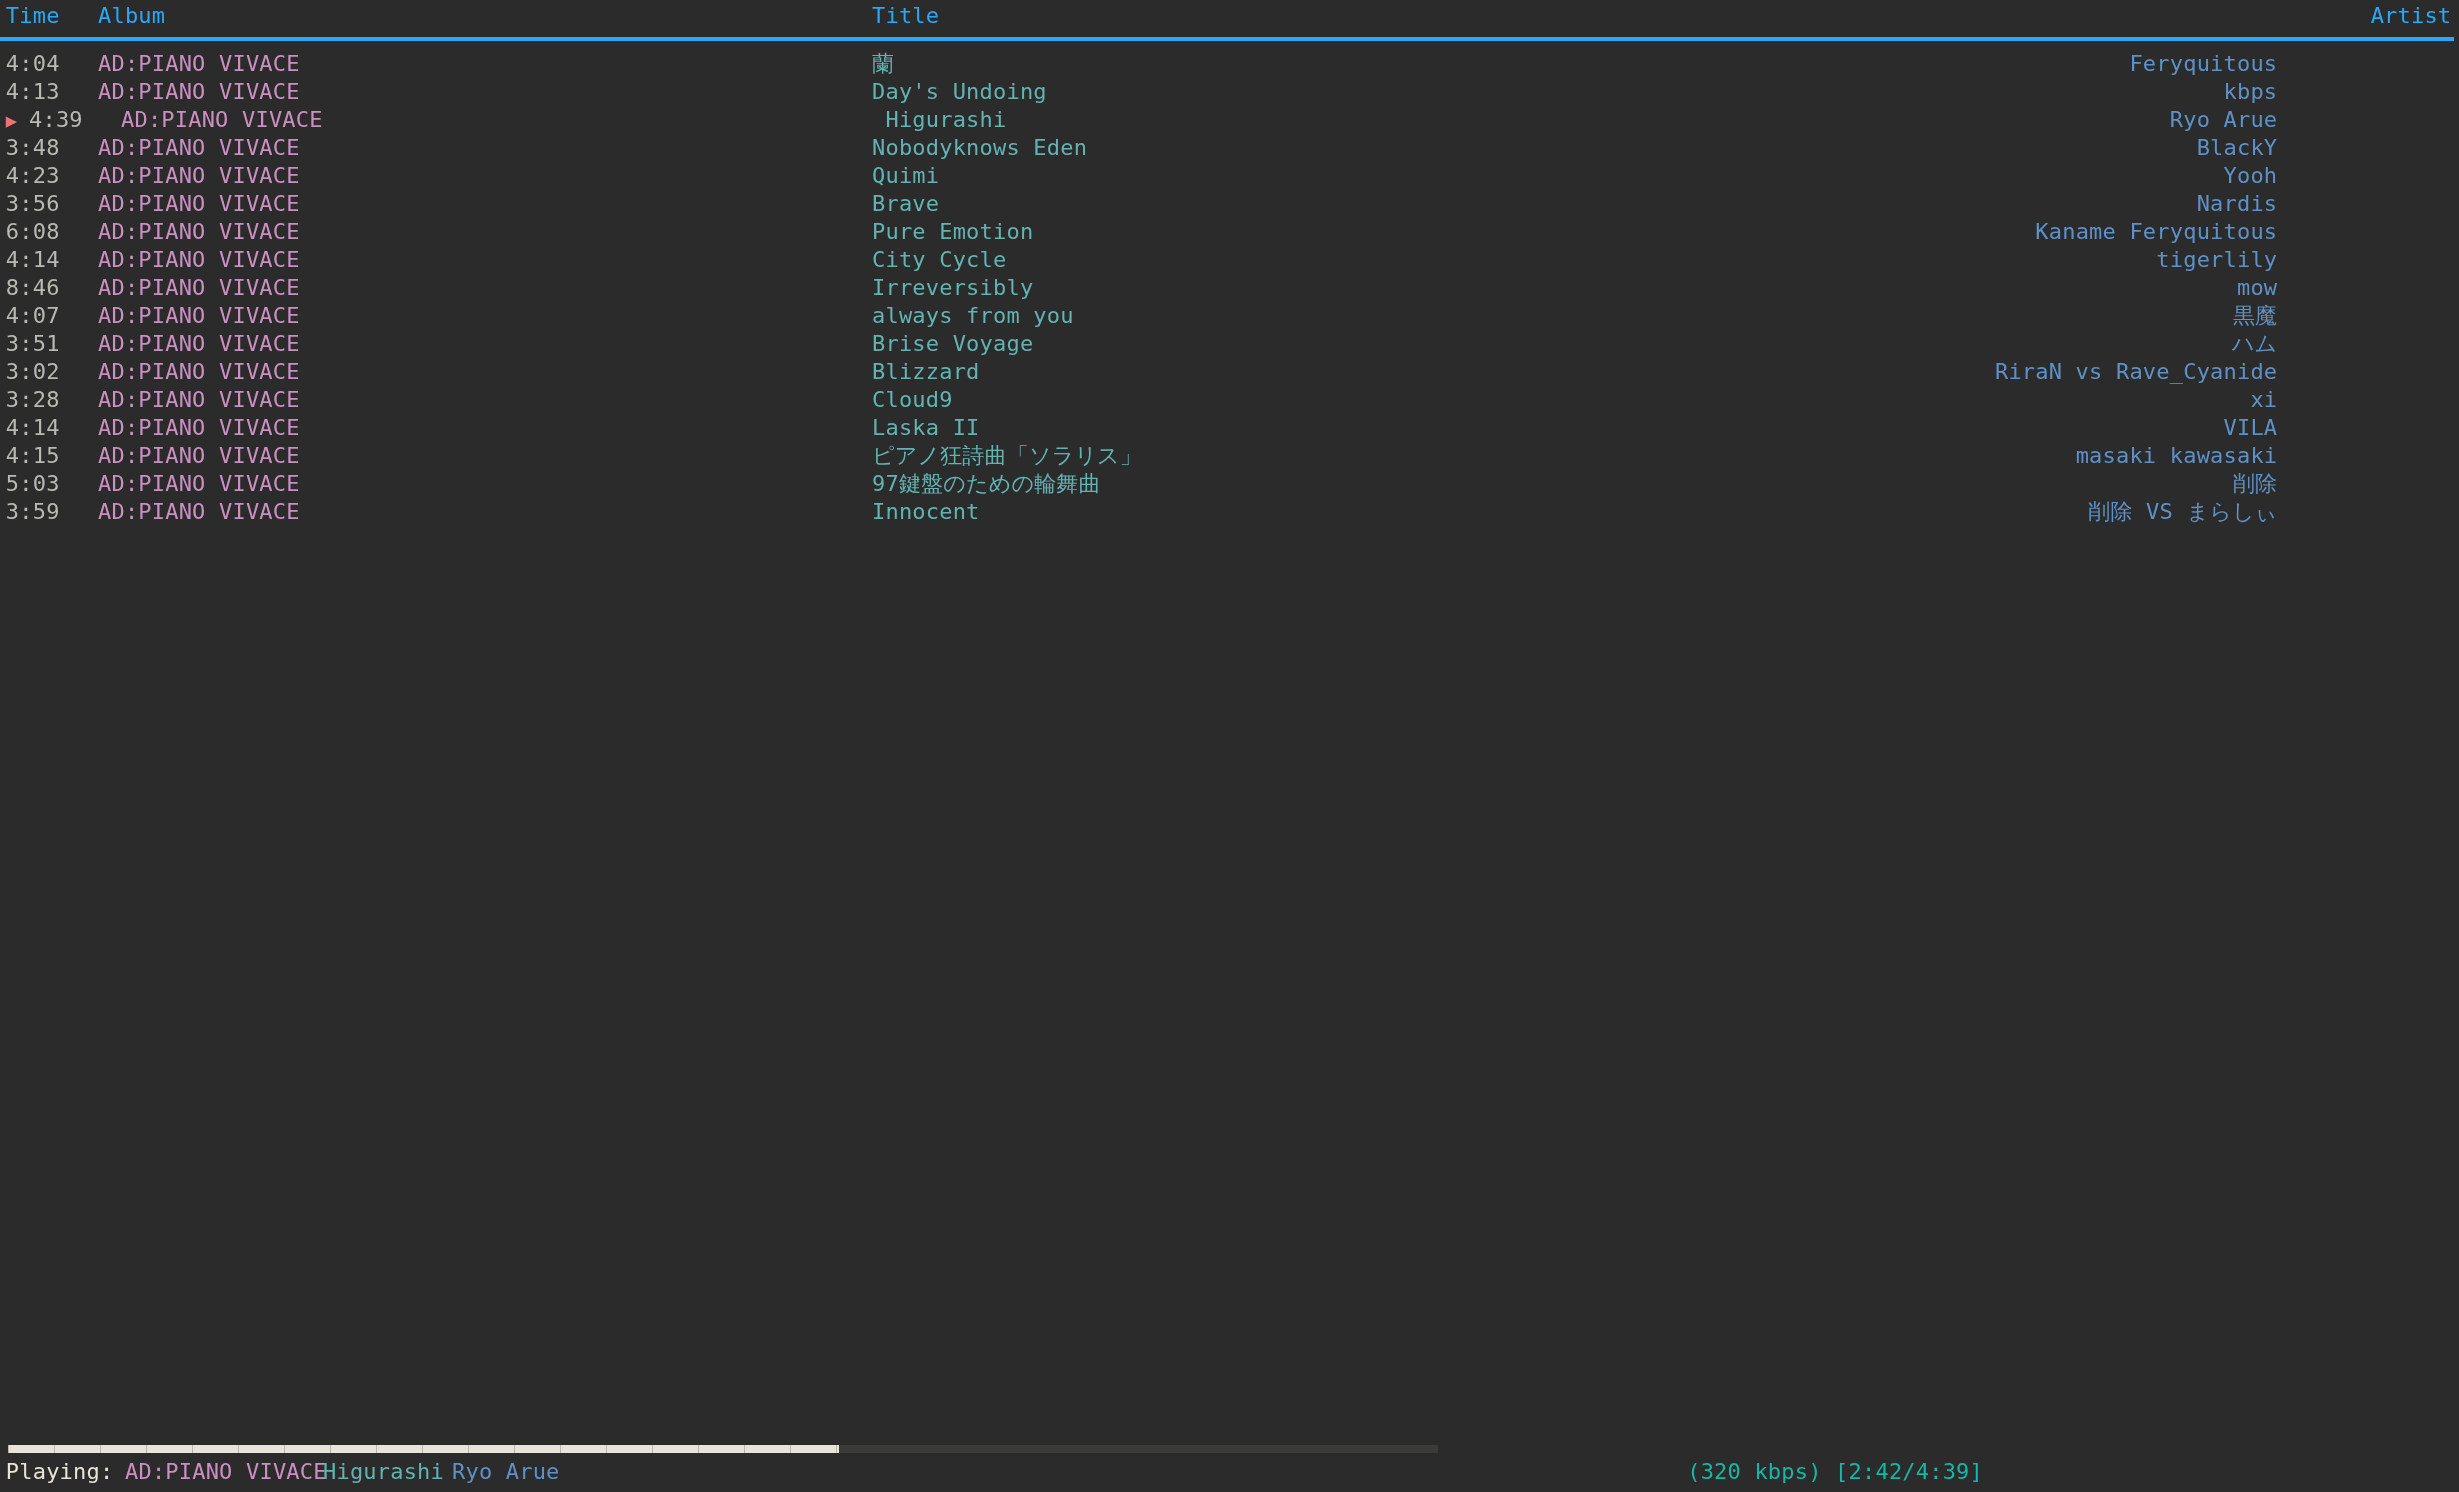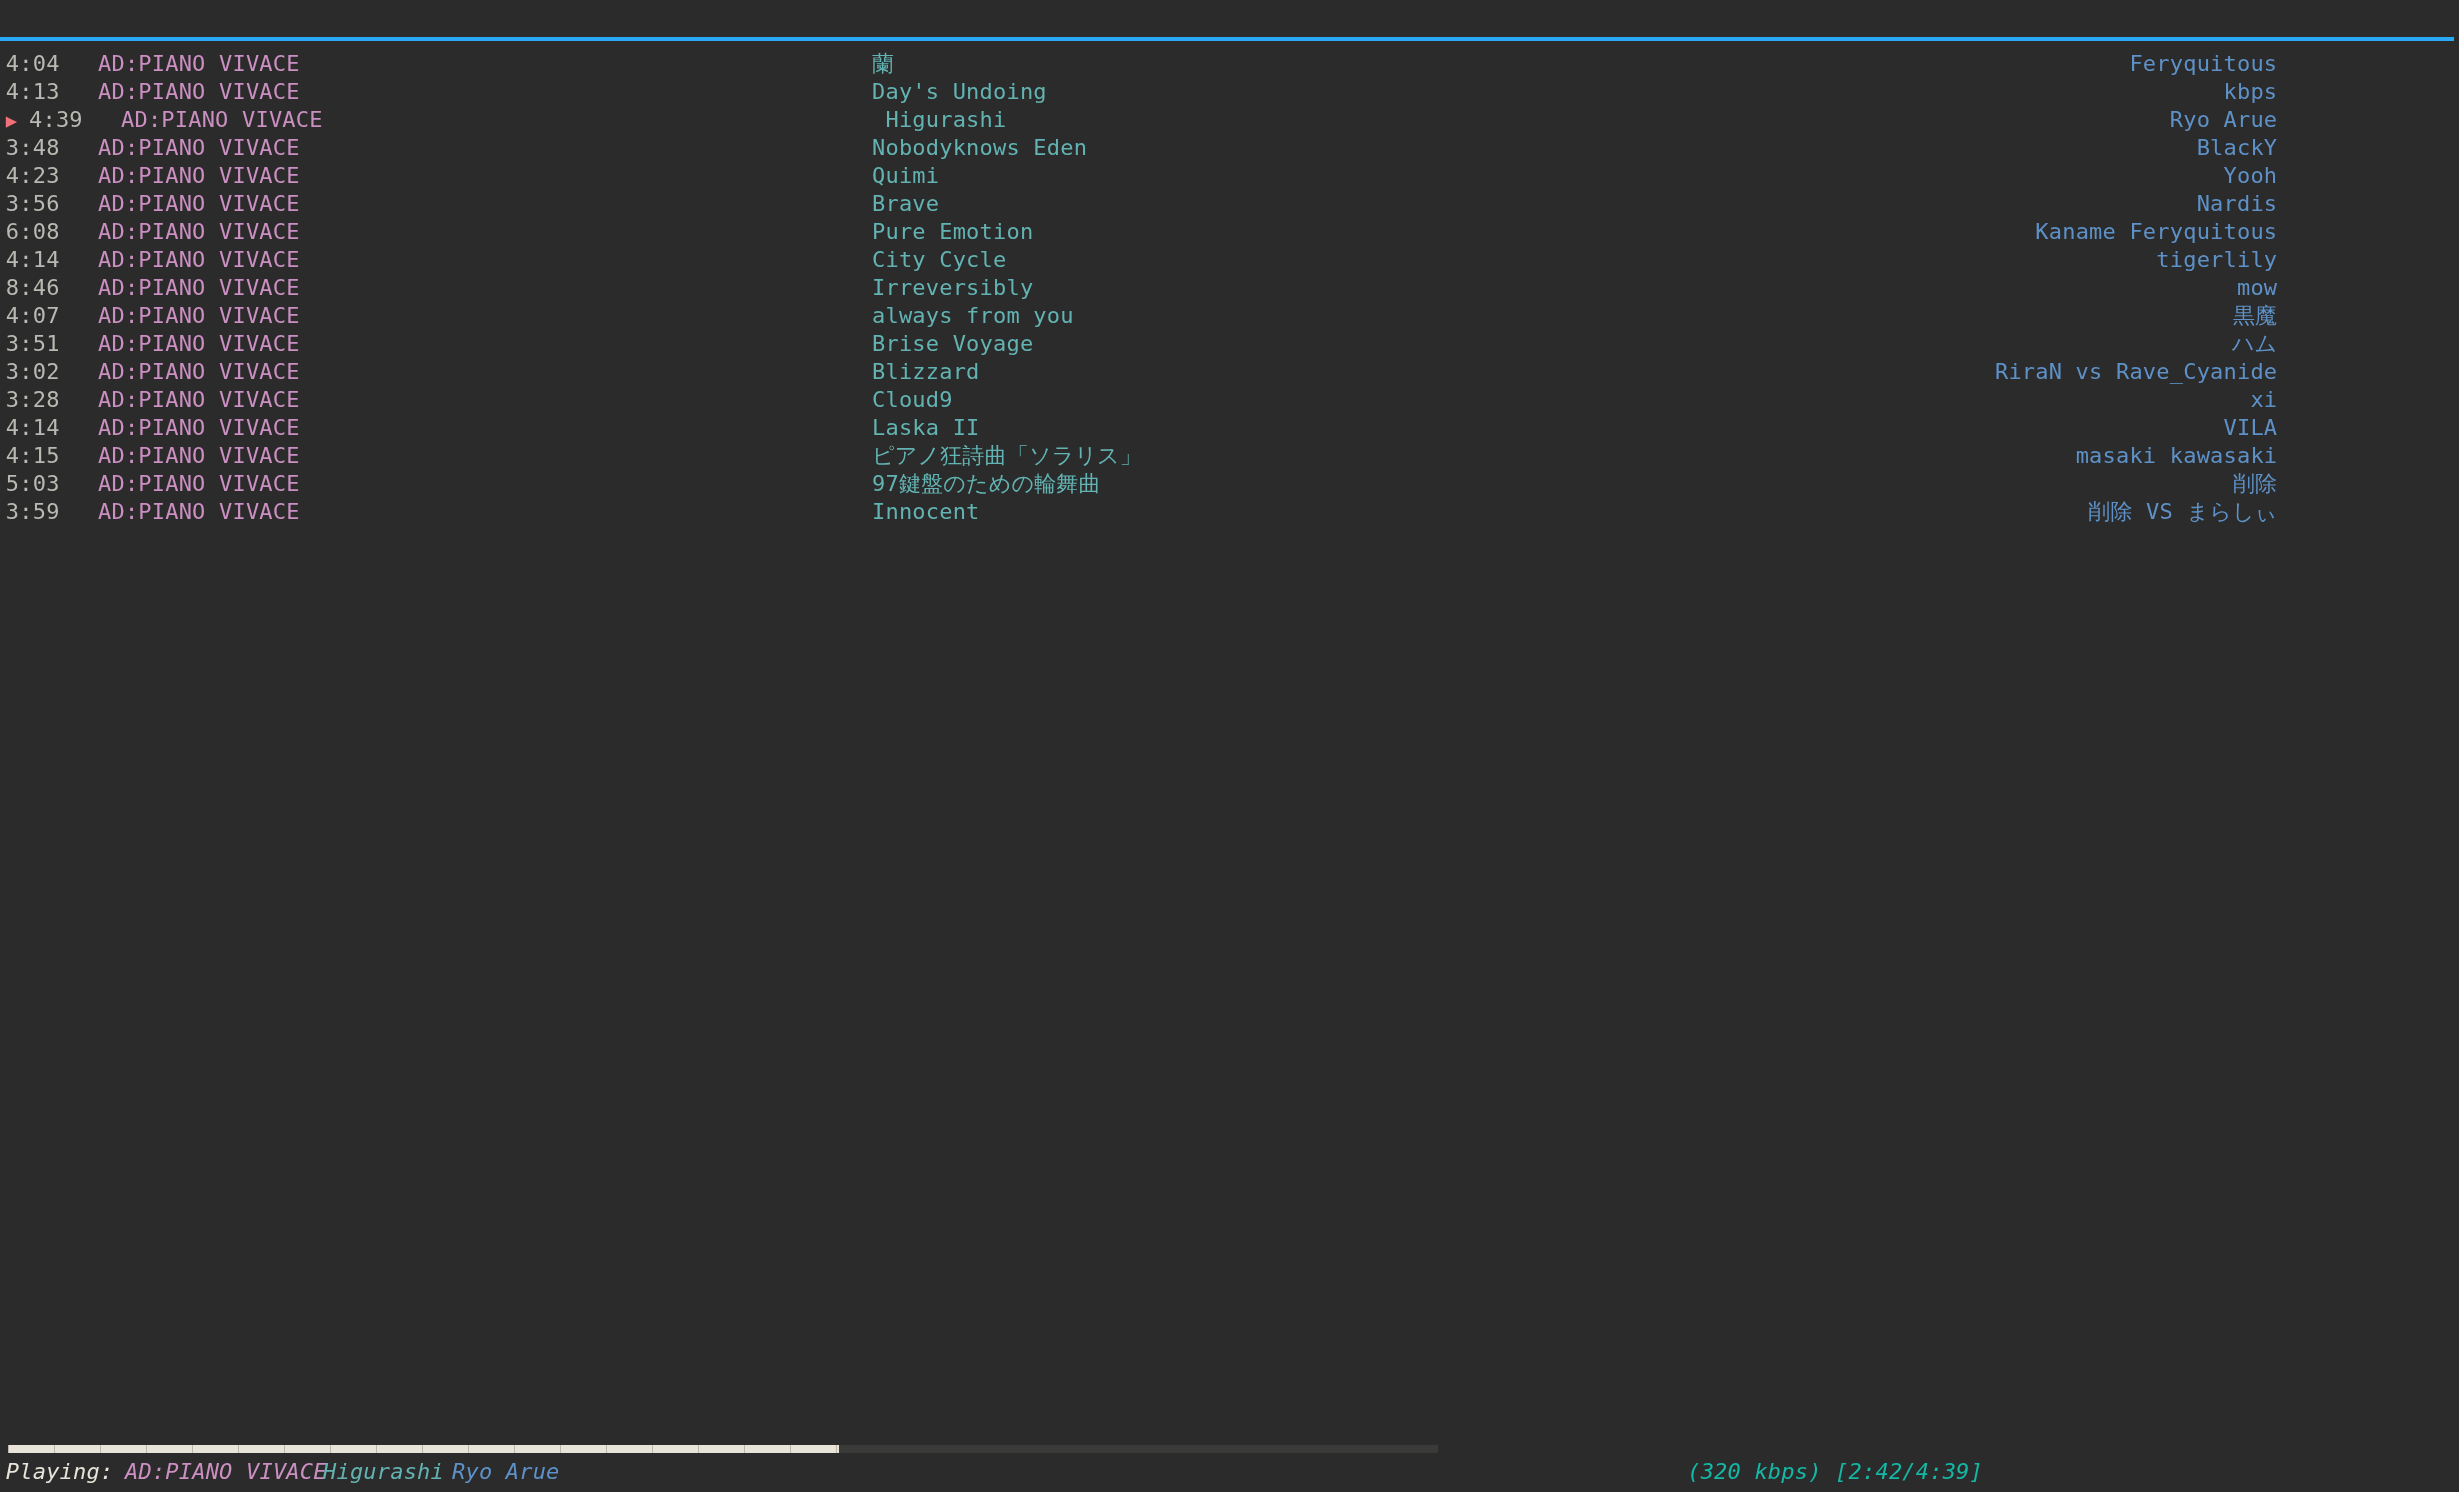--- a/index.html
+++ b/index.html
@@ -133,39 +133,44 @@
       rgba(0,0,0,0) 46px
     );
   }
   .statusline {
     position: absolute;
     left: 0;
     top: 21px;
     width: 1993px;
     height: 33px;
     white-space: pre;
-    font-style: italic;
   }
   .st {
     position: absolute;
     top: 0;
     white-space: pre;
     letter-spacing: 0.2px;
   }
   .st-label  { left: 5.8px;   color: #e8e4d9; }
   .st-album  { left: 125px; color: #cb8fc1; }
   .st-title  { left: 323px; color: #62b3b2; }
   .st-artist { left: 452px; color: #5e91c7; }
   .st-right  { right: 10px; color: #14b8a6; }
 </style>
 </head>
 <body>
 
 <div id="app">
 
+  <div class="header">
+    <div class="hdr-cell hdr-time">Time</div>
+    <div class="hdr-cell hdr-album">Album</div>
+    <div class="hdr-cell hdr-title">Title</div>
+    <div class="hdr-cell hdr-artist">Artist</div>
+  </div>
   <div class="hdr-rule"></div>
 
   <div class="tracklist" id="tracklist">
       <div class="track-row"><span class="col col-time">4:04</span><span class="col col-album">AD:PIANO VIVACE</span><span class="col col-title">蘭</span><span class="col col-artist">Feryquitous</span></div>
       <div class="track-row"><span class="col col-time">4:13</span><span class="col col-album">AD:PIANO VIVACE</span><span class="col col-title">Day's Undoing</span><span class="col col-artist">kbps</span></div>
       <div class="track-row playing"><span class="col col-play">▶</span><span class="col col-time">4:39</span><span class="col col-album">AD:PIANO VIVACE</span><span class="col col-title"> Higurashi</span><span class="col col-artist">Ryo Arue</span></div>
       <div class="track-row"><span class="col col-time">3:48</span><span class="col col-album">AD:PIANO VIVACE</span><span class="col col-title">Nobodyknows Eden</span><span class="col col-artist">BlackY</span></div>
       <div class="track-row"><span class="col col-time">4:23</span><span class="col col-album">AD:PIANO VIVACE</span><span class="col col-title">Quimi</span><span class="col col-artist">Yooh</span></div>
       <div class="track-row"><span class="col col-time">3:56</span><span class="col col-album">AD:PIANO VIVACE</span><span class="col col-title">Brave</span><span class="col col-artist">Nardis</span></div>
       <div class="track-row"><span class="col col-time">6:08</span><span class="col col-album">AD:PIANO VIVACE</span><span class="col col-title">Pure Emotion</span><span class="col col-artist">Kaname Feryquitous</span></div>

